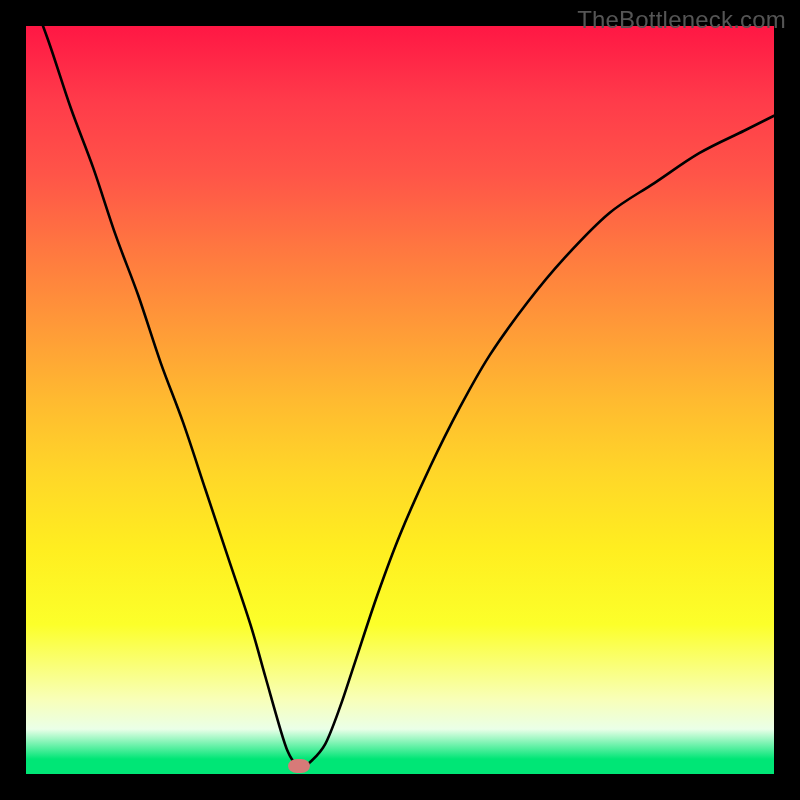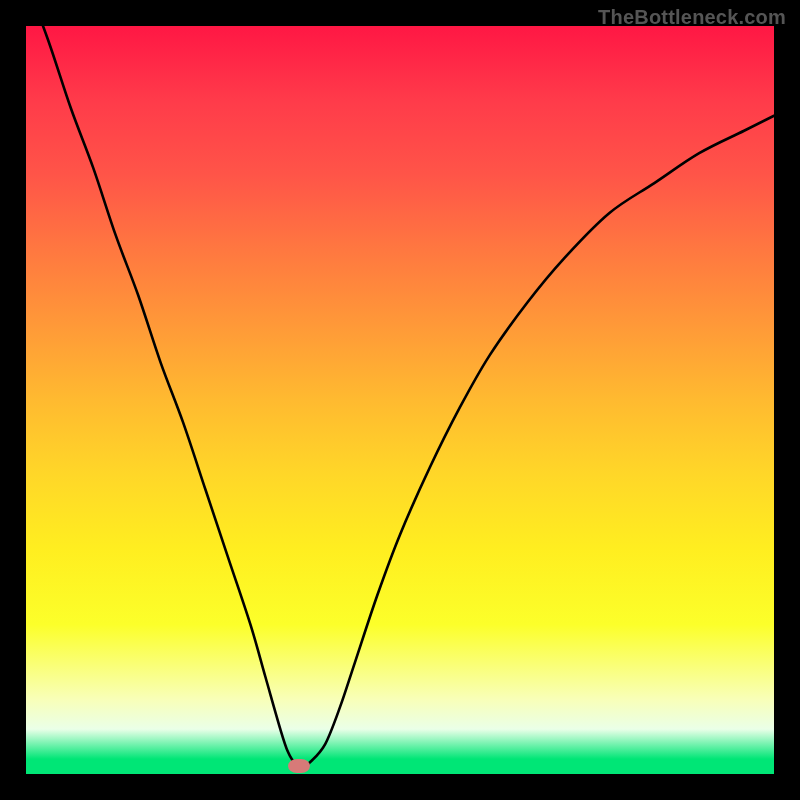--- a/index.html
+++ b/index.html
@@ -28,22 +28,22 @@
       #00e676 100%
     );
     overflow: hidden;
   }
 
   .watermark {
     position: absolute;
     top: 6px;
     right: 14px;
     font-family: Arial, Helvetica, sans-serif;
-    font-size: 20px;
-    font-weight: 700;
+    font-size: 24px;
+    font-weight: 400;
     color: #555555;
     letter-spacing: 0.2px;
     z-index: 10;
   }
 
   .curve-svg {
     position: absolute;
     left: 0; top: 0;
     width: 100%;
     height: 100%;

